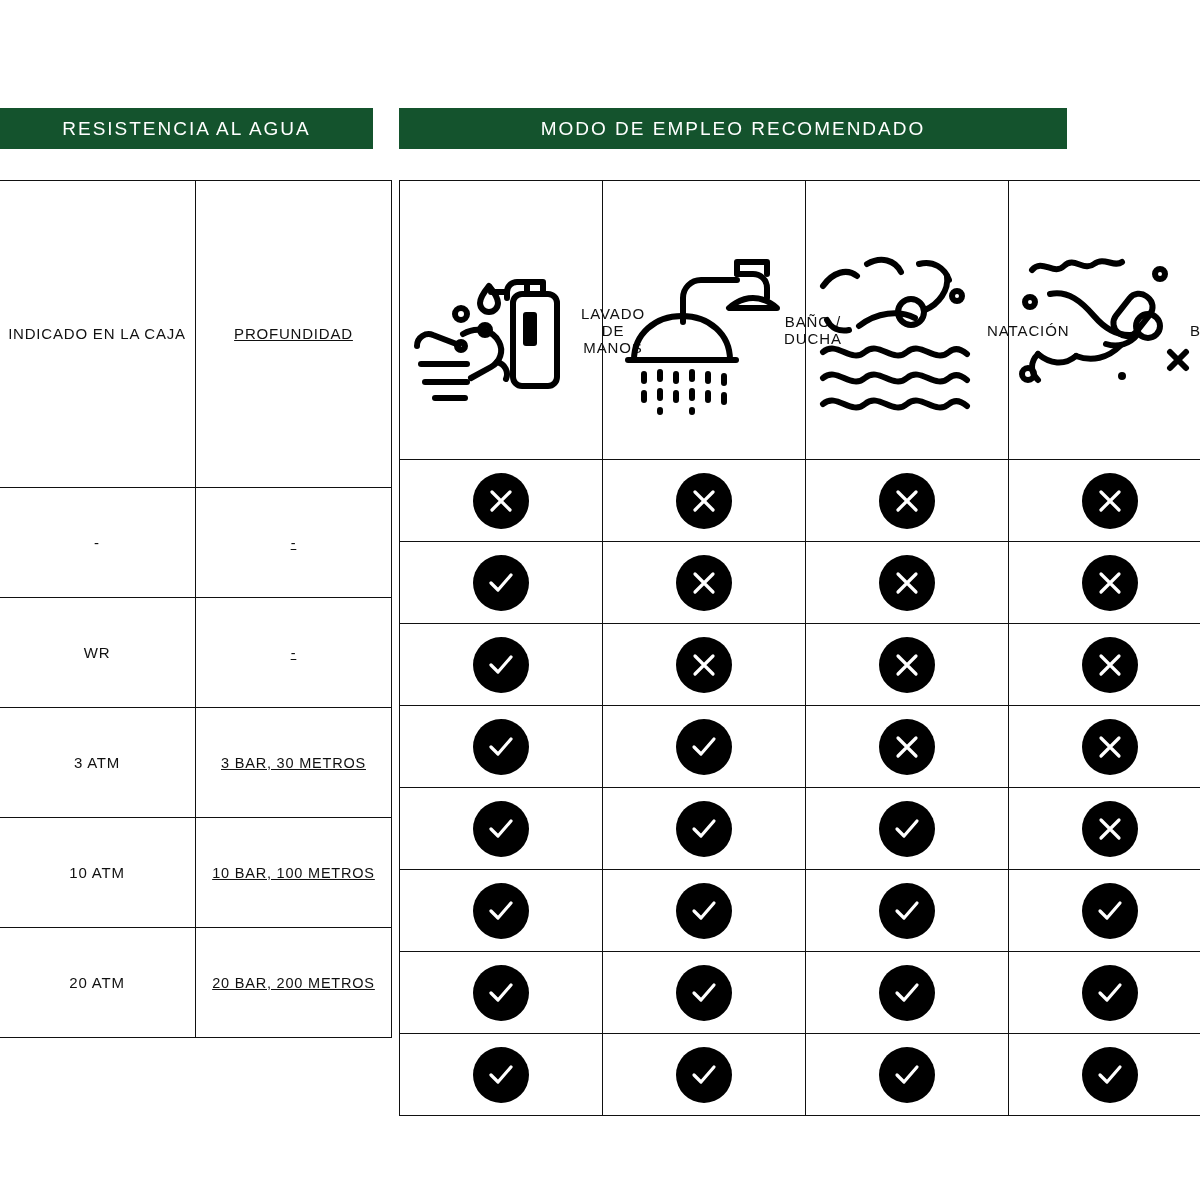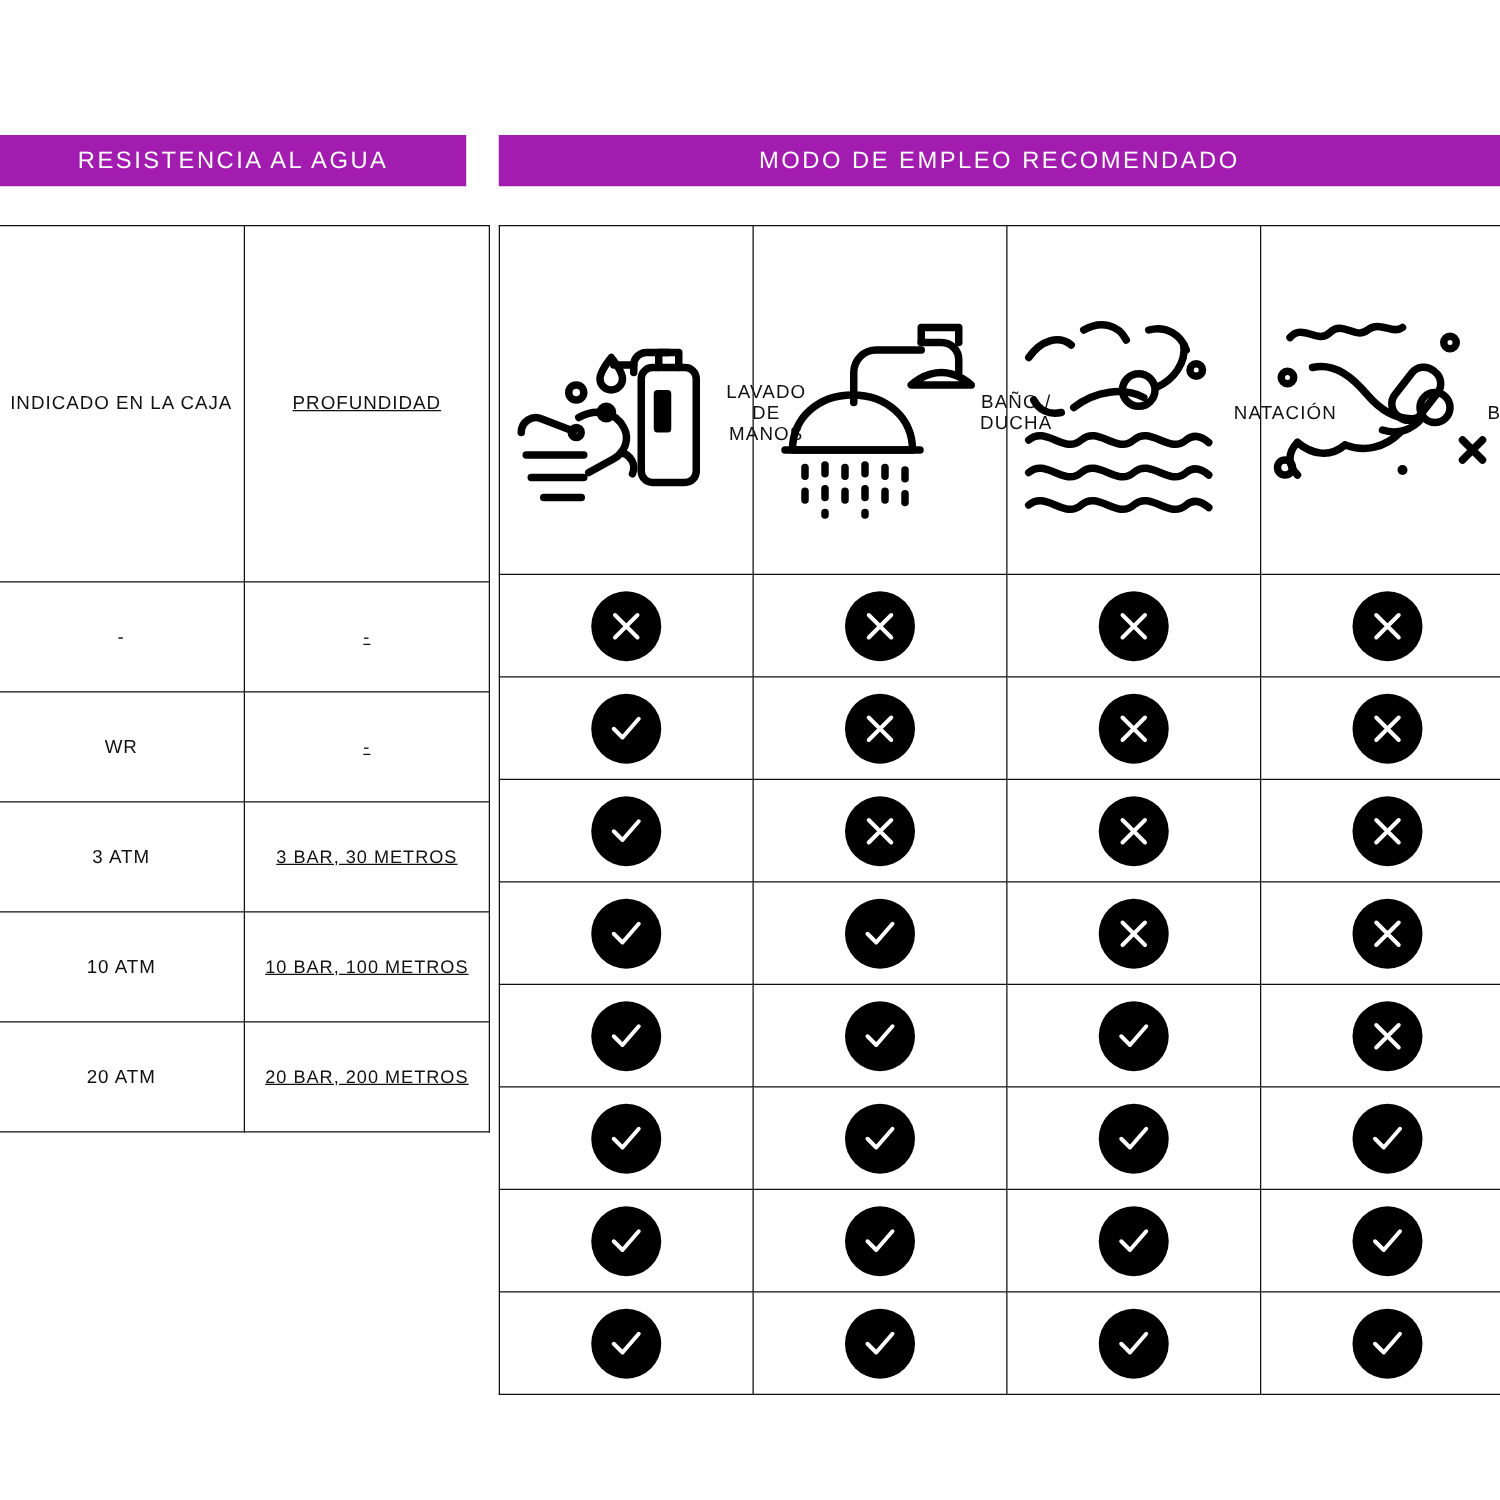--- a/index.html
+++ b/index.html
@@ -17,58 +17,58 @@
 
   .sheet {
     position: relative;
     width: 1200px;
     height: 1200px;
   }
 
   
   .hdr {
     position: absolute;
-    background: #a21caf;
+    background: #14532d;
     color: #ffffff;
     display: flex;
     align-items: center;
     justify-content: center;
     letter-spacing: 2.0px;
     font-size: 19px;
     font-weight: 400;
   }
   #hdr-left {
     left: 0;
     top: 108px;
     width: 373px;
     height: 41px;
   }
   #hdr-right {
     left: 399px;
     top: 108px;
-    width: 801px;
+    width: 668px;
     height: 41px;
   }
 
   
   .left-table {
     position: absolute;
     left: -2px;
     top: 180px;
     width: 375px;
     border-collapse: collapse;
     table-layout: fixed;
   }
   .left-table td {
     border: 1px solid #111111;
     text-align: center;
     vertical-align: middle;
     font-size: 15px;
     letter-spacing: 0.8px;
-    padding: 4px 4px;
+    padding: 15px 4px;
     color: #111111;
   }
   .left-table .col-a { width: 188px; }
   .left-table .col-b { width: 187px; text-decoration: underline; }
   .left-table tr.head td { height: 276px; line-height: 1.5; }
   .left-table tr.row td { height: 79px; }
   .left-table td.smaller { font-size: 14.5px; }
 
   
   .right-table {

